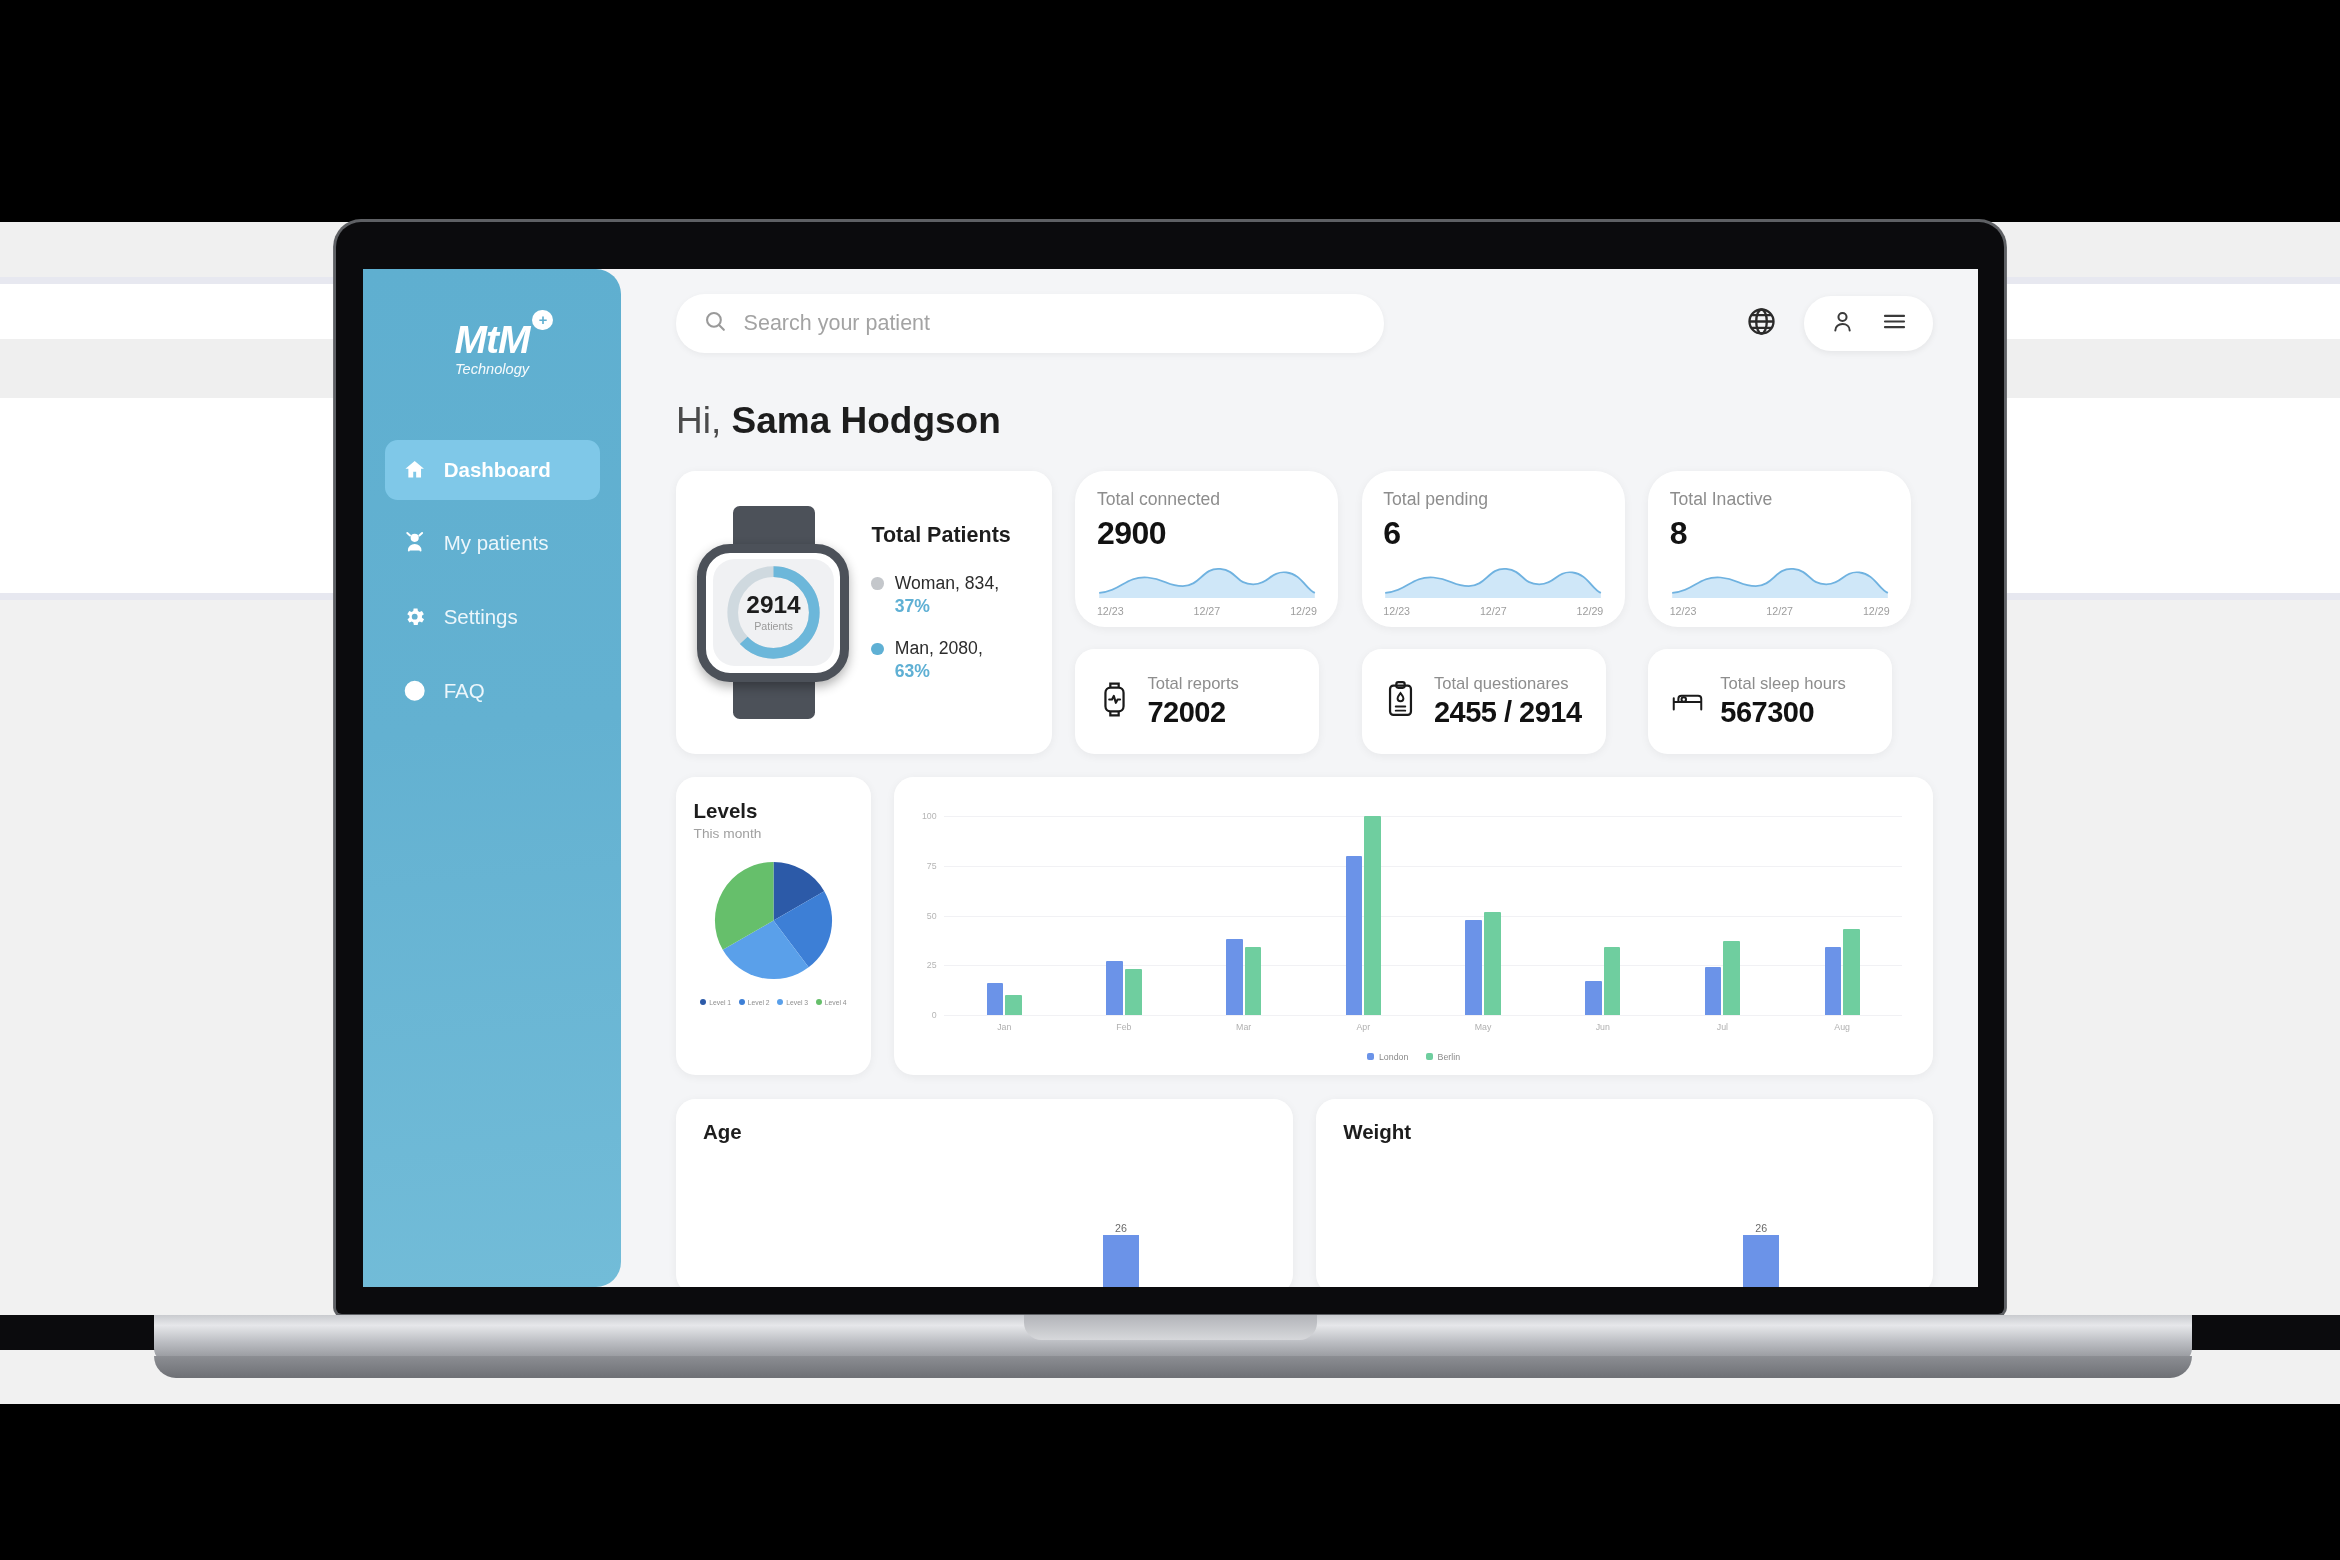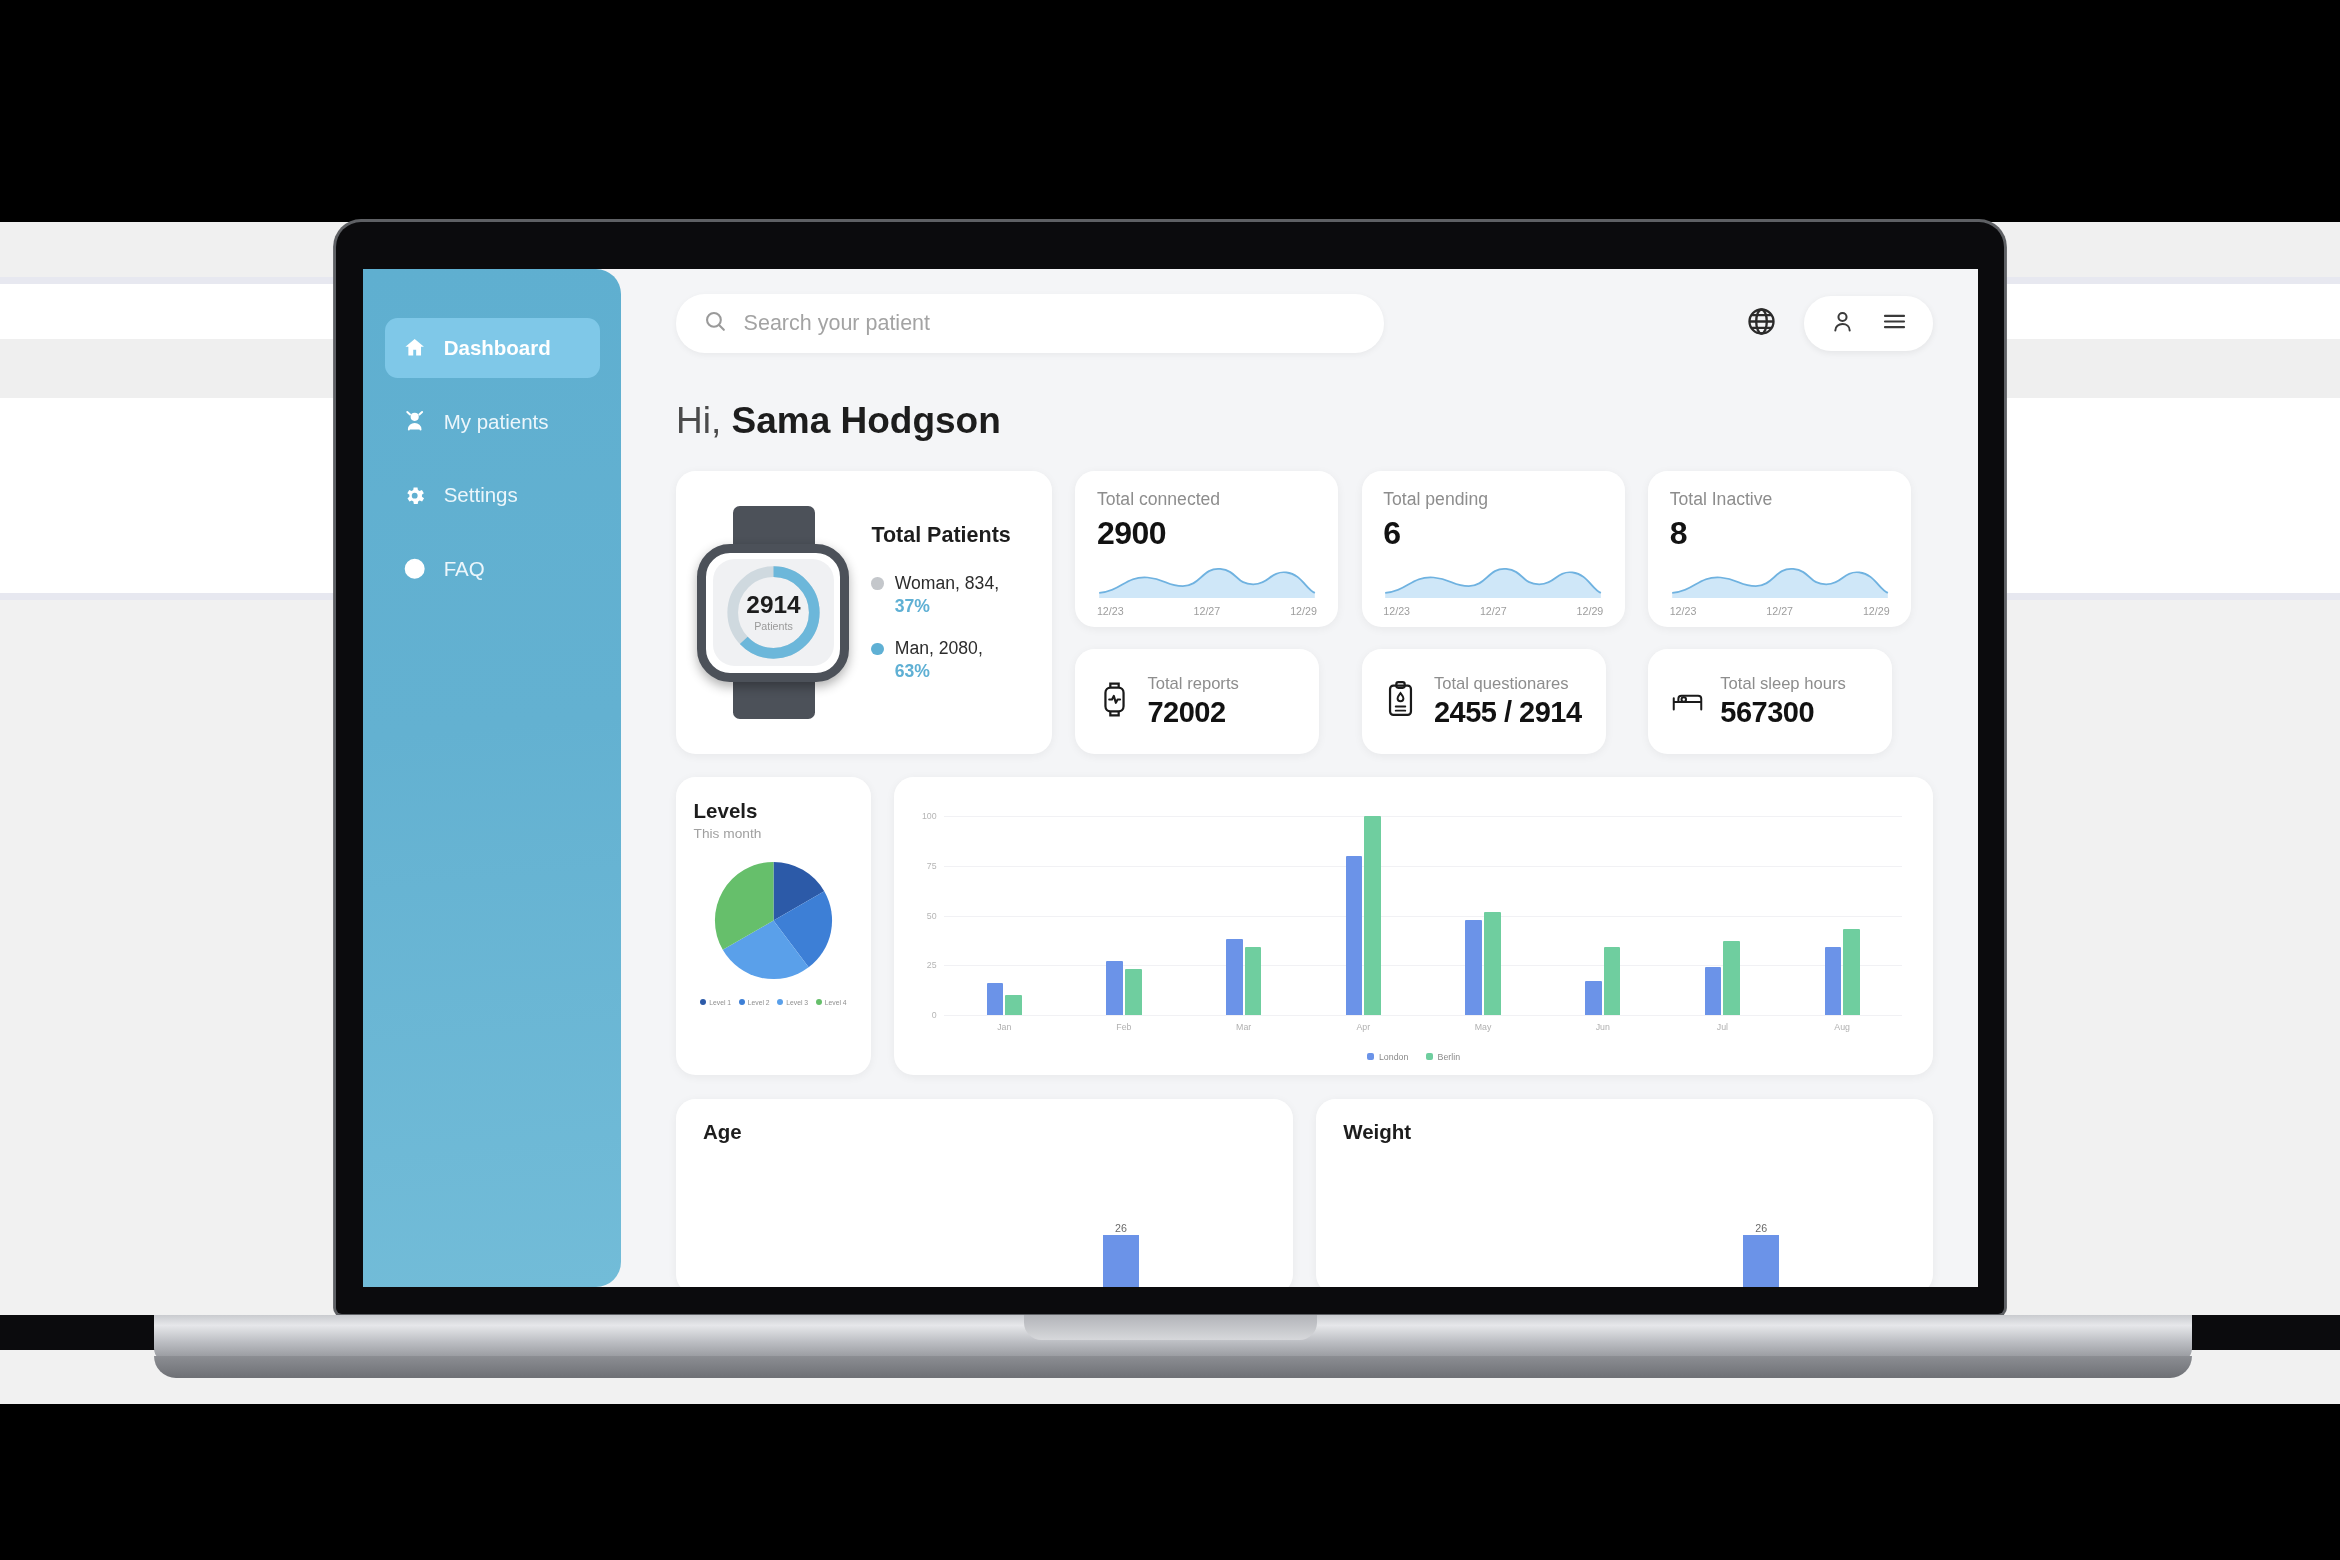--- a/index.html
+++ b/index.html
@@ -134,21 +134,21 @@
   .donut-num{ font-size:24.4px; font-weight:bold; color:#1d1d1d; line-height:1; }
   .donut-cap{ font-size:10.7px; color:#9a9a9a; margin-top:2.9px; }
   .patients-info{ padding-left:13.7px; }
   .patients-title{ font-size:21.5px; font-weight:bold; color:#1d1d1d; margin-bottom:23.4px; }
   .legend-row{ display:flex; gap:10.7px; margin-bottom:17.6px; align-items:flex-start; }
   .dot{ width:12.7px; height:12.7px; border-radius:50%; margin-top:5.9px; flex:0 0 12.7px; }
   .legend-txt{ font-size:17.6px; color:#2c2c2c; line-height:1.35; }
   .legend-pct{ color:#5fb0d4; font-weight:bold; }
 
   .stat-col{ display:flex; flex-direction:column; gap:21.5px; }
-  .stat-top{ width:263px; height:156px; padding:17.6px 21.5px 0; position:relative; }
+  .stat-top{ width:263px; height:156px; padding:17.6px 21.5px 0; position:relative;border-radius:30px; }
   .stat-label{ font-size:17.6px; color:#8d8d8d; }
   .stat-value{ font-size:32px; font-weight:bold; color:#121212; margin-top:5.9px; letter-spacing:-0.5px; }
   .spark{ position:absolute; left:21.5px; right:21.5px; bottom:29px; height:41px; }
   .spark svg{ width:100%; height:100%; display:block; }
   .spark-axis{
     position:absolute; left:21.5px; right:21.5px; bottom:9.8px;
     display:flex; justify-content:space-between; font-size:10.7px; color:#9d9d9d;
   }
   .stat-bot{
     width:244px; height:105px; display:flex; align-items:center; gap:15.6px; padding:0 21.5px;
@@ -219,20 +219,27 @@
   <div class="bg-band" style="top:378px;height:804px;background:#f1f1f1;"></div>
 </div>
 
 <div class="laptop">
   <div class="lid"></div>
 
   <div class="screen">
     <div class="app">
 
       <aside class="sidebar">
+        <div class="logo">
+          <div class="logo-main">
+            <span>MtM</span>
+            <span class="logo-plus">+</span>
+          </div>
+          <div class="logo-sub">Technology</div>
+        </div>
 
         <nav class="nav">
           <div class="nav-item active">
             <span class="nav-ico">
               <svg viewBox="0 0 24 24">
                   <path d="M12 3 2.5 11h3v9h5v-6h3v6h5v-9h3z"></path>
                 </svg>
             </span>
             <span>Dashboard</span>
           </div>

